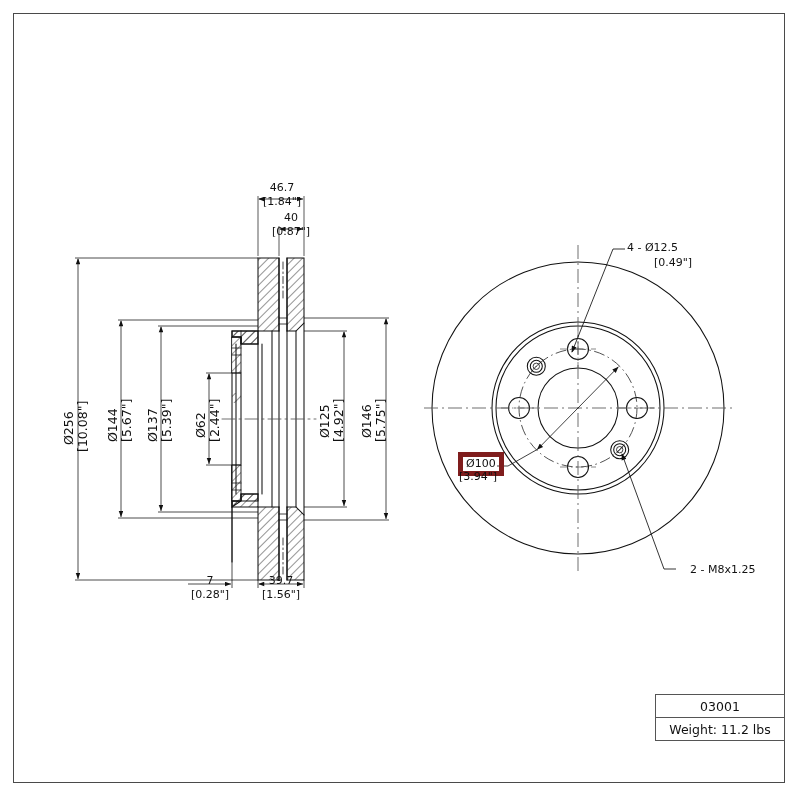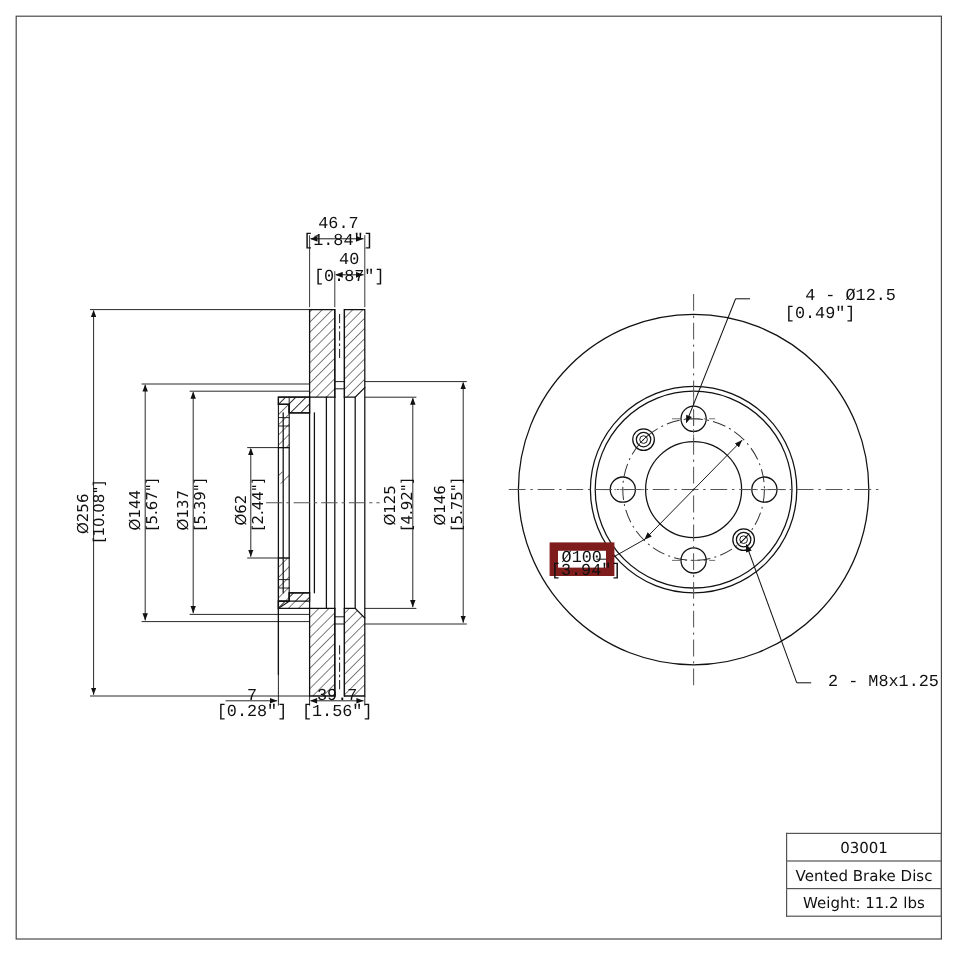--- a/index.html
+++ b/index.html
@@ -6,26 +6,26 @@
   body{width:800px;height:800px;overflow:hidden;
        font-family:"DejaVu Sans","Liberation Sans",sans-serif;}
   #sheet{position:relative;width:800px;height:800px;background:#ffffff;}
   #frame{position:absolute;left:13px;top:13px;width:772px;height:770px;
          border:1.4px solid #4a4a4a;box-sizing:border-box;}
   svg.drw{position:absolute;left:0;top:0;width:800px;height:800px;}
   .tbl{position:absolute;border-collapse:collapse;border-radius:28px;}
   #titleblock{left:655px;top:694px;width:130px;}
   #titleblock td{border:1px solid #555;height:22px;text-align:center;
                  font-size:12.5px;color:#111;padding:0 4px;white-space:nowrap;}
-  .lbl{position:absolute;font-size:14px;color:#111;line-height:13.5px;
-       white-space:nowrap;font-family:Liberation Mono, monospace;}
+  .lbl{position:absolute;font-size:11px;color:#111;line-height:13.5px;
+       white-space:nowrap;}
   .vlbl{position:absolute;font-size:12.5px;color:#111;line-height:14px;
         white-space:nowrap;transform-origin:0 0;transform:rotate(-90deg);}
   .ctr{text-align:center;}
-  .boxed{border:7px solid #7f1d1d;padding:0px 3px;display:inline-block;}
+  .boxed{border:5px solid #7f1d1d;padding:0px 3px;display:inline-block;}
 </style>
 </head>
 <body>
 
 <div id="sheet">
 
   <div id="frame"></div>
 
   <svg class="drw" viewBox="0 0 800 800">
     <defs>
@@ -215,37 +215,34 @@
   <div class="vlbl" style="left:332px;top:442px;">[4.92"]</div>
 
   <div class="vlbl" style="left:360px;top:438px;">Ø146</div>
   <div class="vlbl" style="left:374px;top:442px;">[5.75"]</div>
 
   <div class="lbl ctr" style="left:175px;top:574px;width:70px;">7</div>
   <div class="lbl ctr" style="left:175px;top:588px;width:70px;">[0.28"]</div>
   <div class="lbl ctr" style="left:246px;top:574px;width:70px;">39.7</div>
   <div class="lbl ctr" style="left:246px;top:588px;width:70px;">[1.56"]</div>
 
-  <div class="lbl" style="left:627px;top:241px;margin-left:44px;">4 - Ø12.5</div>
+  <div class="lbl" style="left:627px;top:241px;">4 - Ø12.5</div>
   <div class="lbl" style="left:654px;top:256px;">[0.49"]</div>
 
   <div class="lbl" style="left:458px;top:452px;">
     <span class="boxed">Ø100</span>
   </div>
   <div class="lbl" style="left:459px;top:470px;">[3.94"]</div>
 
   <div class="lbl" style="left:690px;top:563px;">2 - M8x1.25</div>
 
   <table class="tbl" id="titleblock">
     <tbody>
         <tr>
           <td>03001</td>
         </tr>
     <tr>
-          <td>Vented Brake Disc</td>
-        </tr>
-    <tr>
           <td>Weight: 11.2 lbs</td>
         </tr>
   </tbody>
     </table>
 
 </div>
 
 </body></html>

